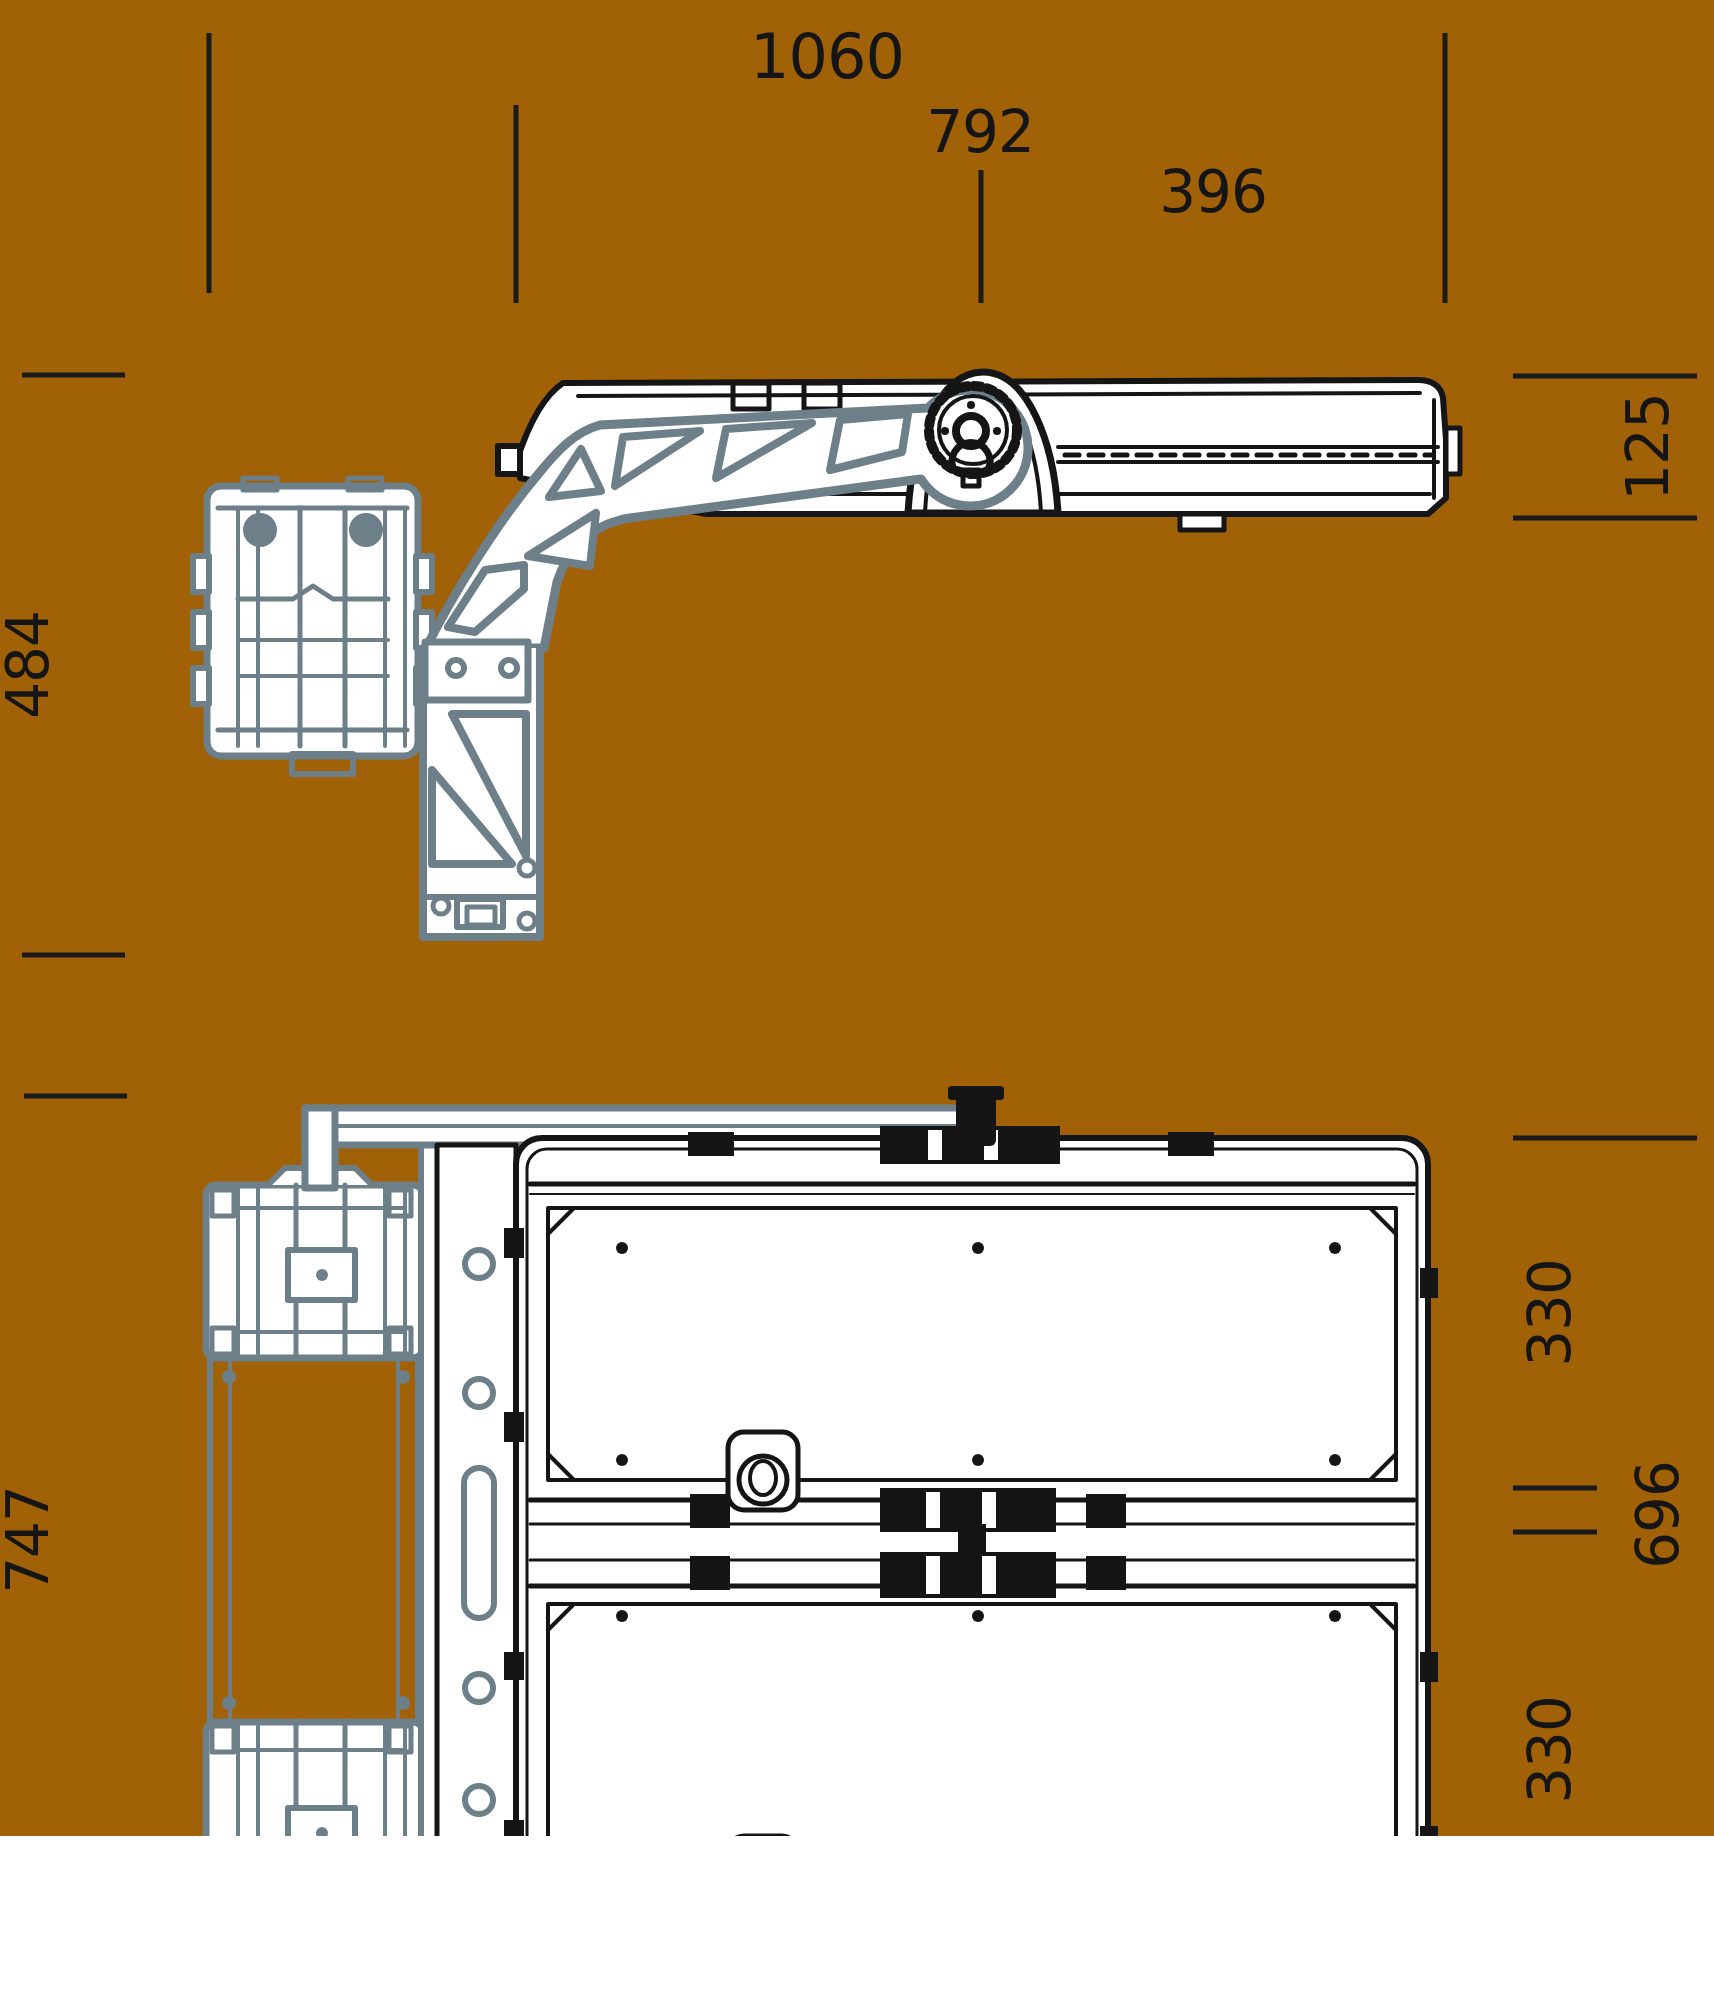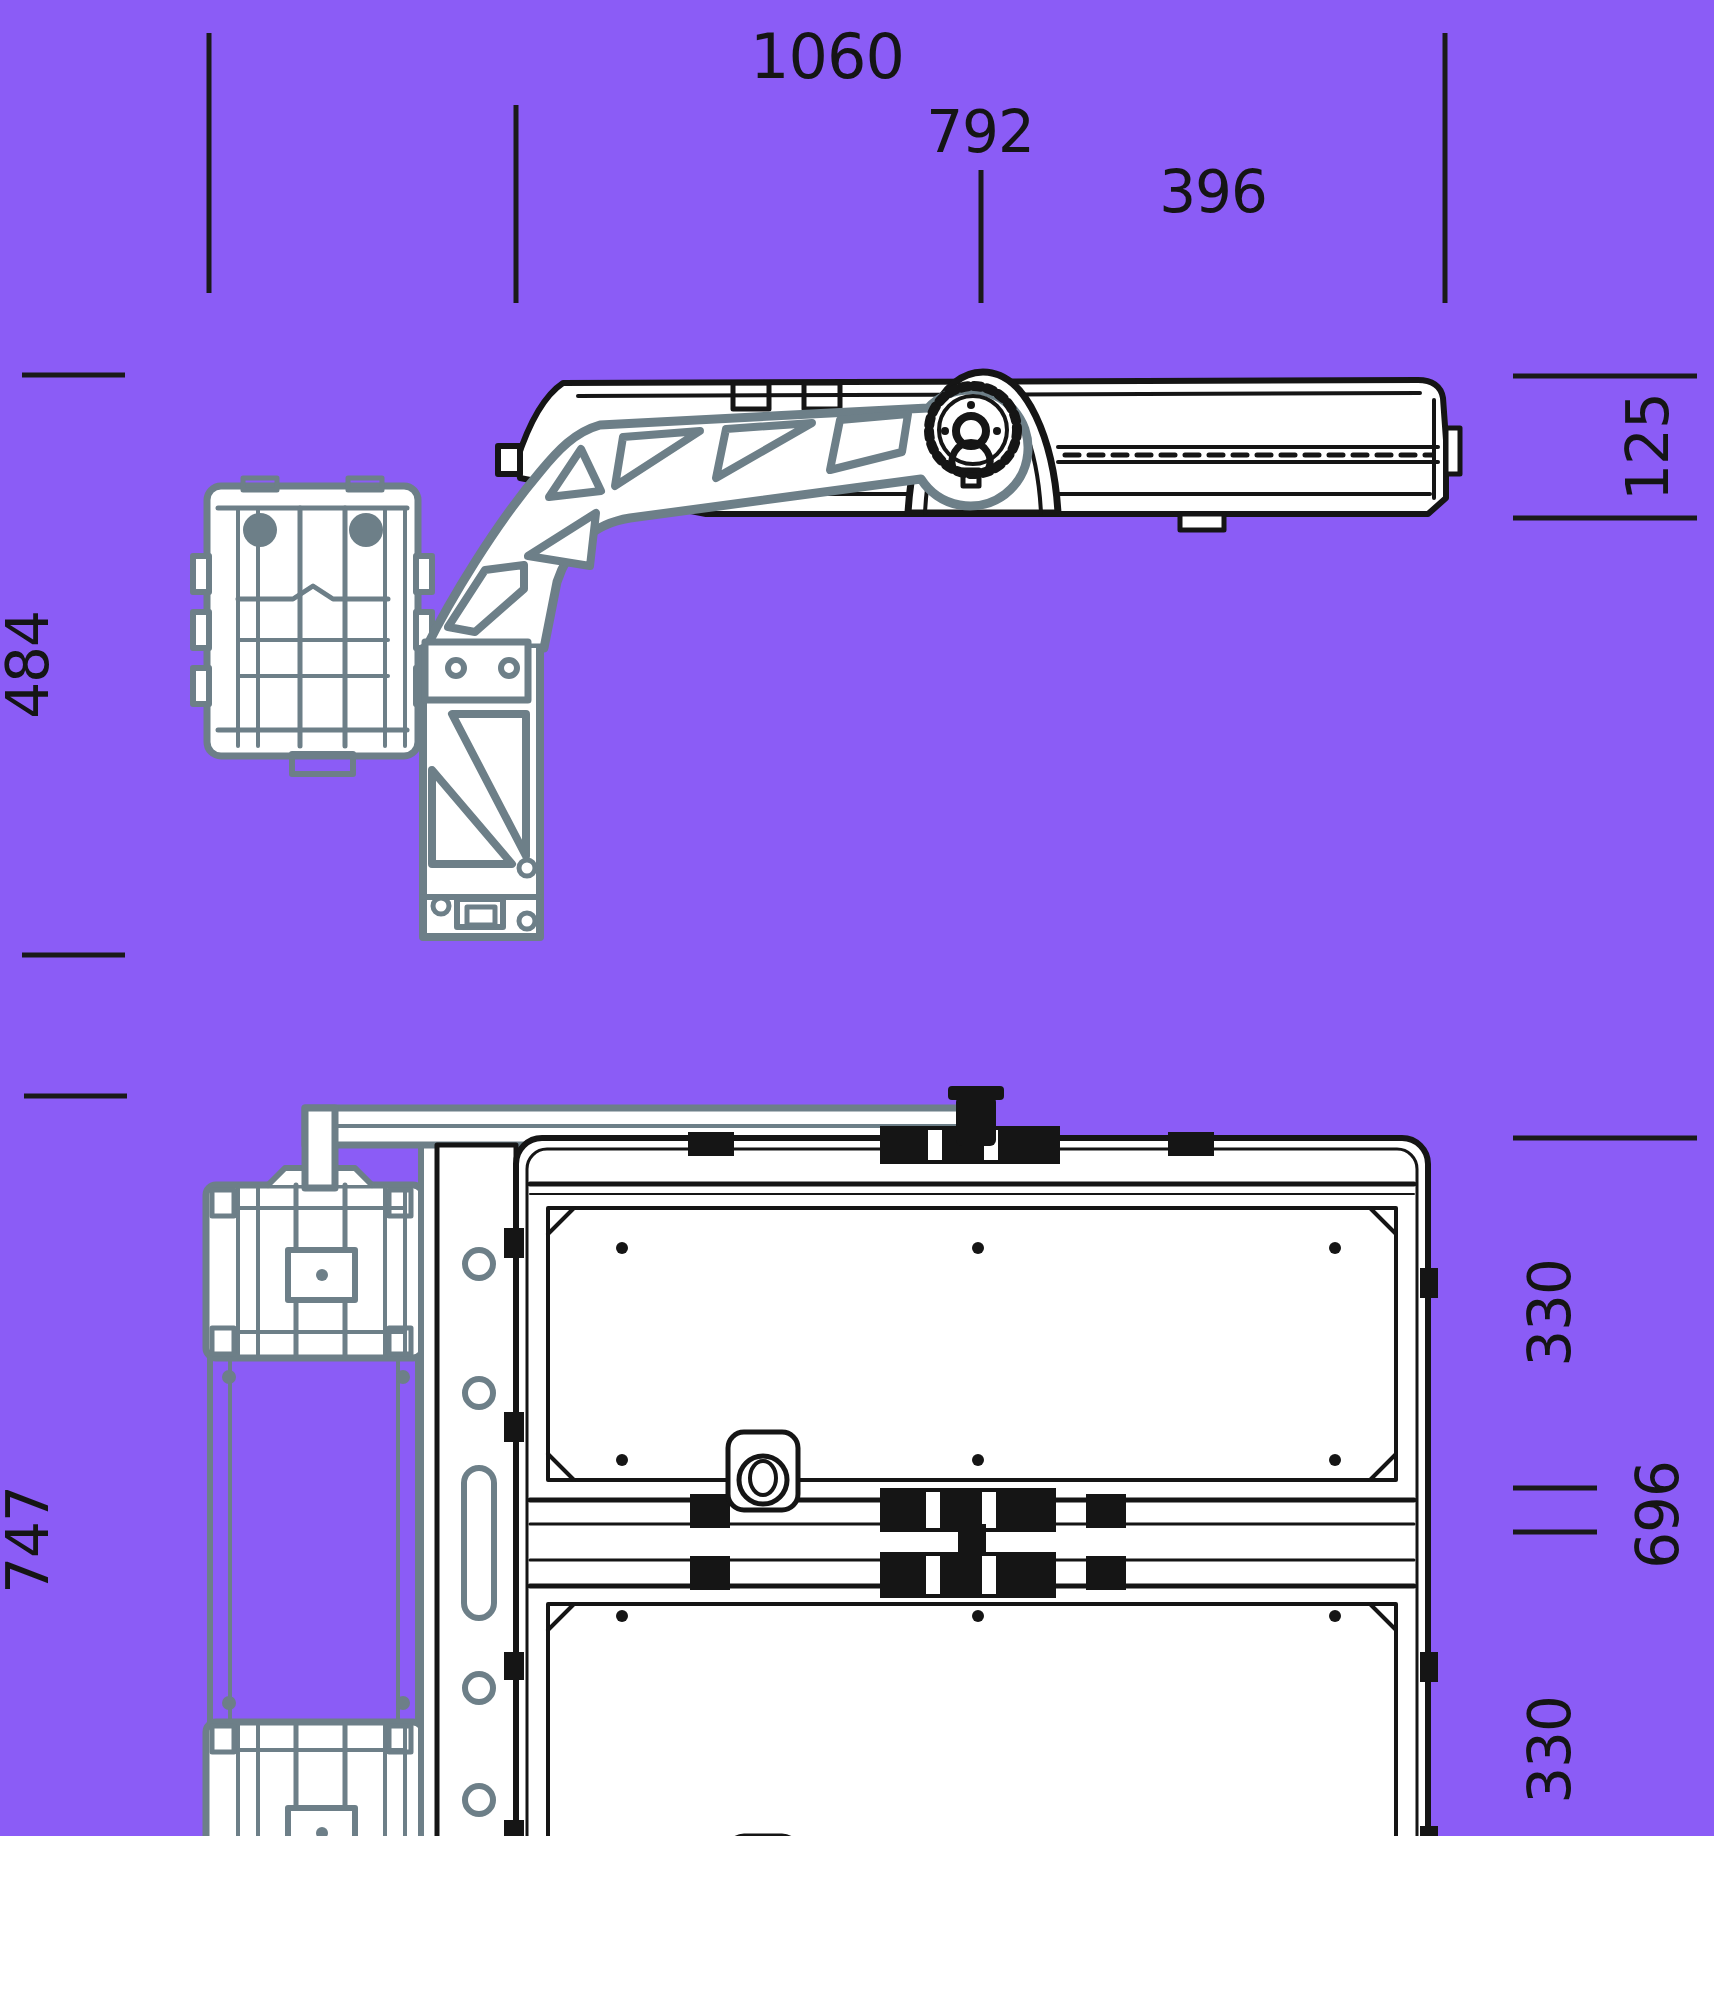--- a/index.html
+++ b/index.html
@@ -1,16 +1,16 @@
 <!DOCTYPE html>
 <html><head>
 <meta charset="utf-8">
 <style>
   html,body{margin:0;padding:0;background:#ffffff;}
-  .stage{position:relative;width:1714px;height:1836px;background:#8b5cf6;overflow:hidden;
+  .stage{position:relative;width:1714px;height:1836px;background:#a16207;overflow:hidden;
          font-family:"DejaVu Sans","Liberation Sans",sans-serif;}
   svg{display:block}
   text.dim{font-family:"DejaVu Sans","Liberation Sans",sans-serif;
            font-size:58px;fill:#151515;letter-spacing:-1px;}
   text.dim.big{font-size:62px;}
   .blk{stroke:#151515;fill:none;stroke-linecap:round;stroke-linejoin:round;}
   .blkf{stroke:#151515;fill:#ffffff;stroke-linecap:round;stroke-linejoin:round;}
   .solid{fill:#151515;stroke:none;}
   .gry{stroke:#6d7f88;fill:none;stroke-linecap:round;stroke-linejoin:round;}
   .gryf{stroke:#6d7f88;fill:#ffffff;stroke-linecap:round;stroke-linejoin:round;}

